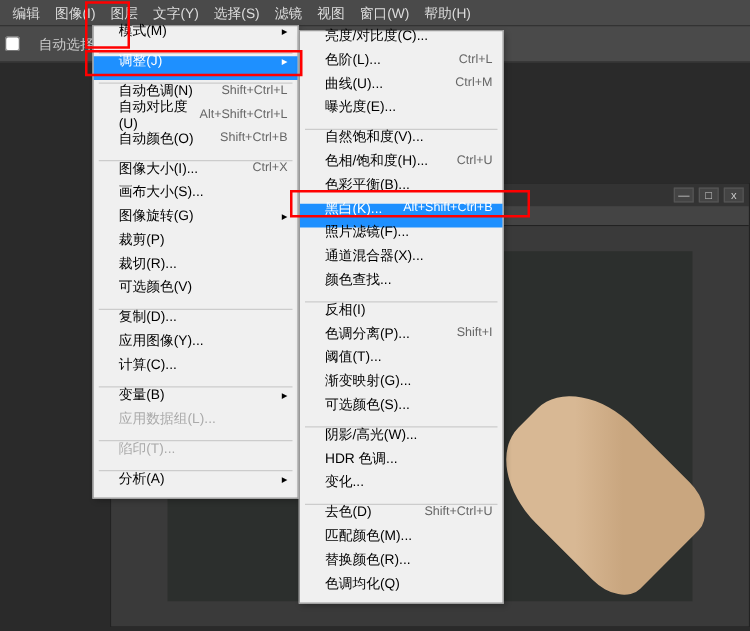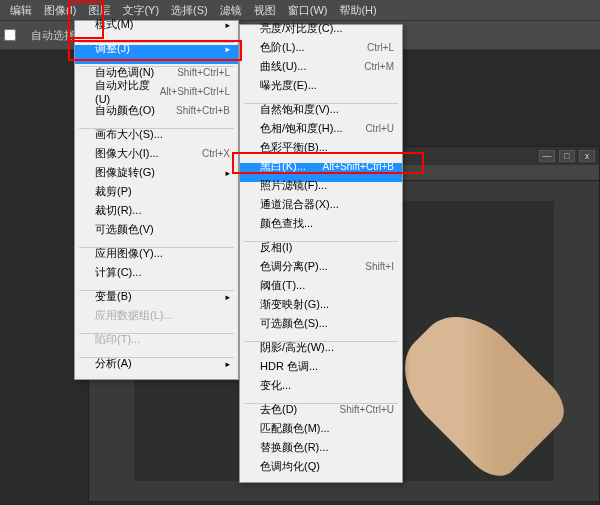--- a/index.html
+++ b/index.html
@@ -120,40 +120,43 @@
   <div class="mi">
       <span class="lbl">自动对比度(U)</span>
       <span class="sc">Alt+Shift+Ctrl+L</span>
     </div>
   <div class="mi">
       <span class="lbl">自动颜色(O)</span>
       <span class="sc">Shift+Ctrl+B</span>
     </div>
   <div class="sep"></div>
   <div class="mi">
-      <span class="lbl">画布大小(S)...</span>
-    </div>
-  <div class="mi">
       <span class="lbl">图像大小(I)...</span>
       <span class="sc">Ctrl+X</span>
     </div>
   <div class="mi">
+      <span class="lbl">画布大小(S)...</span>
+    </div>
+  <div class="mi">
       <span class="lbl">图像旋转(G)</span>
       <span class="arr">▸</span>
     </div>
   <div class="mi">
       <span class="lbl">裁剪(P)</span>
     </div>
   <div class="mi">
       <span class="lbl">裁切(R)...</span>
     </div>
   <div class="mi">
       <span class="lbl">可选颜色(V)</span>
     </div>
   <div class="sep"></div>
+  <div class="mi">
+      <span class="lbl">复制(D)...</span>
+    </div>
   <div class="mi">
       <span class="lbl">应用图像(Y)...</span>
     </div>
   <div class="mi">
       <span class="lbl">计算(C)...</span>
     </div>
   <div class="sep"></div>
   <div class="mi">
       <span class="lbl">变量(B)</span>
       <span class="arr">▸</span>

